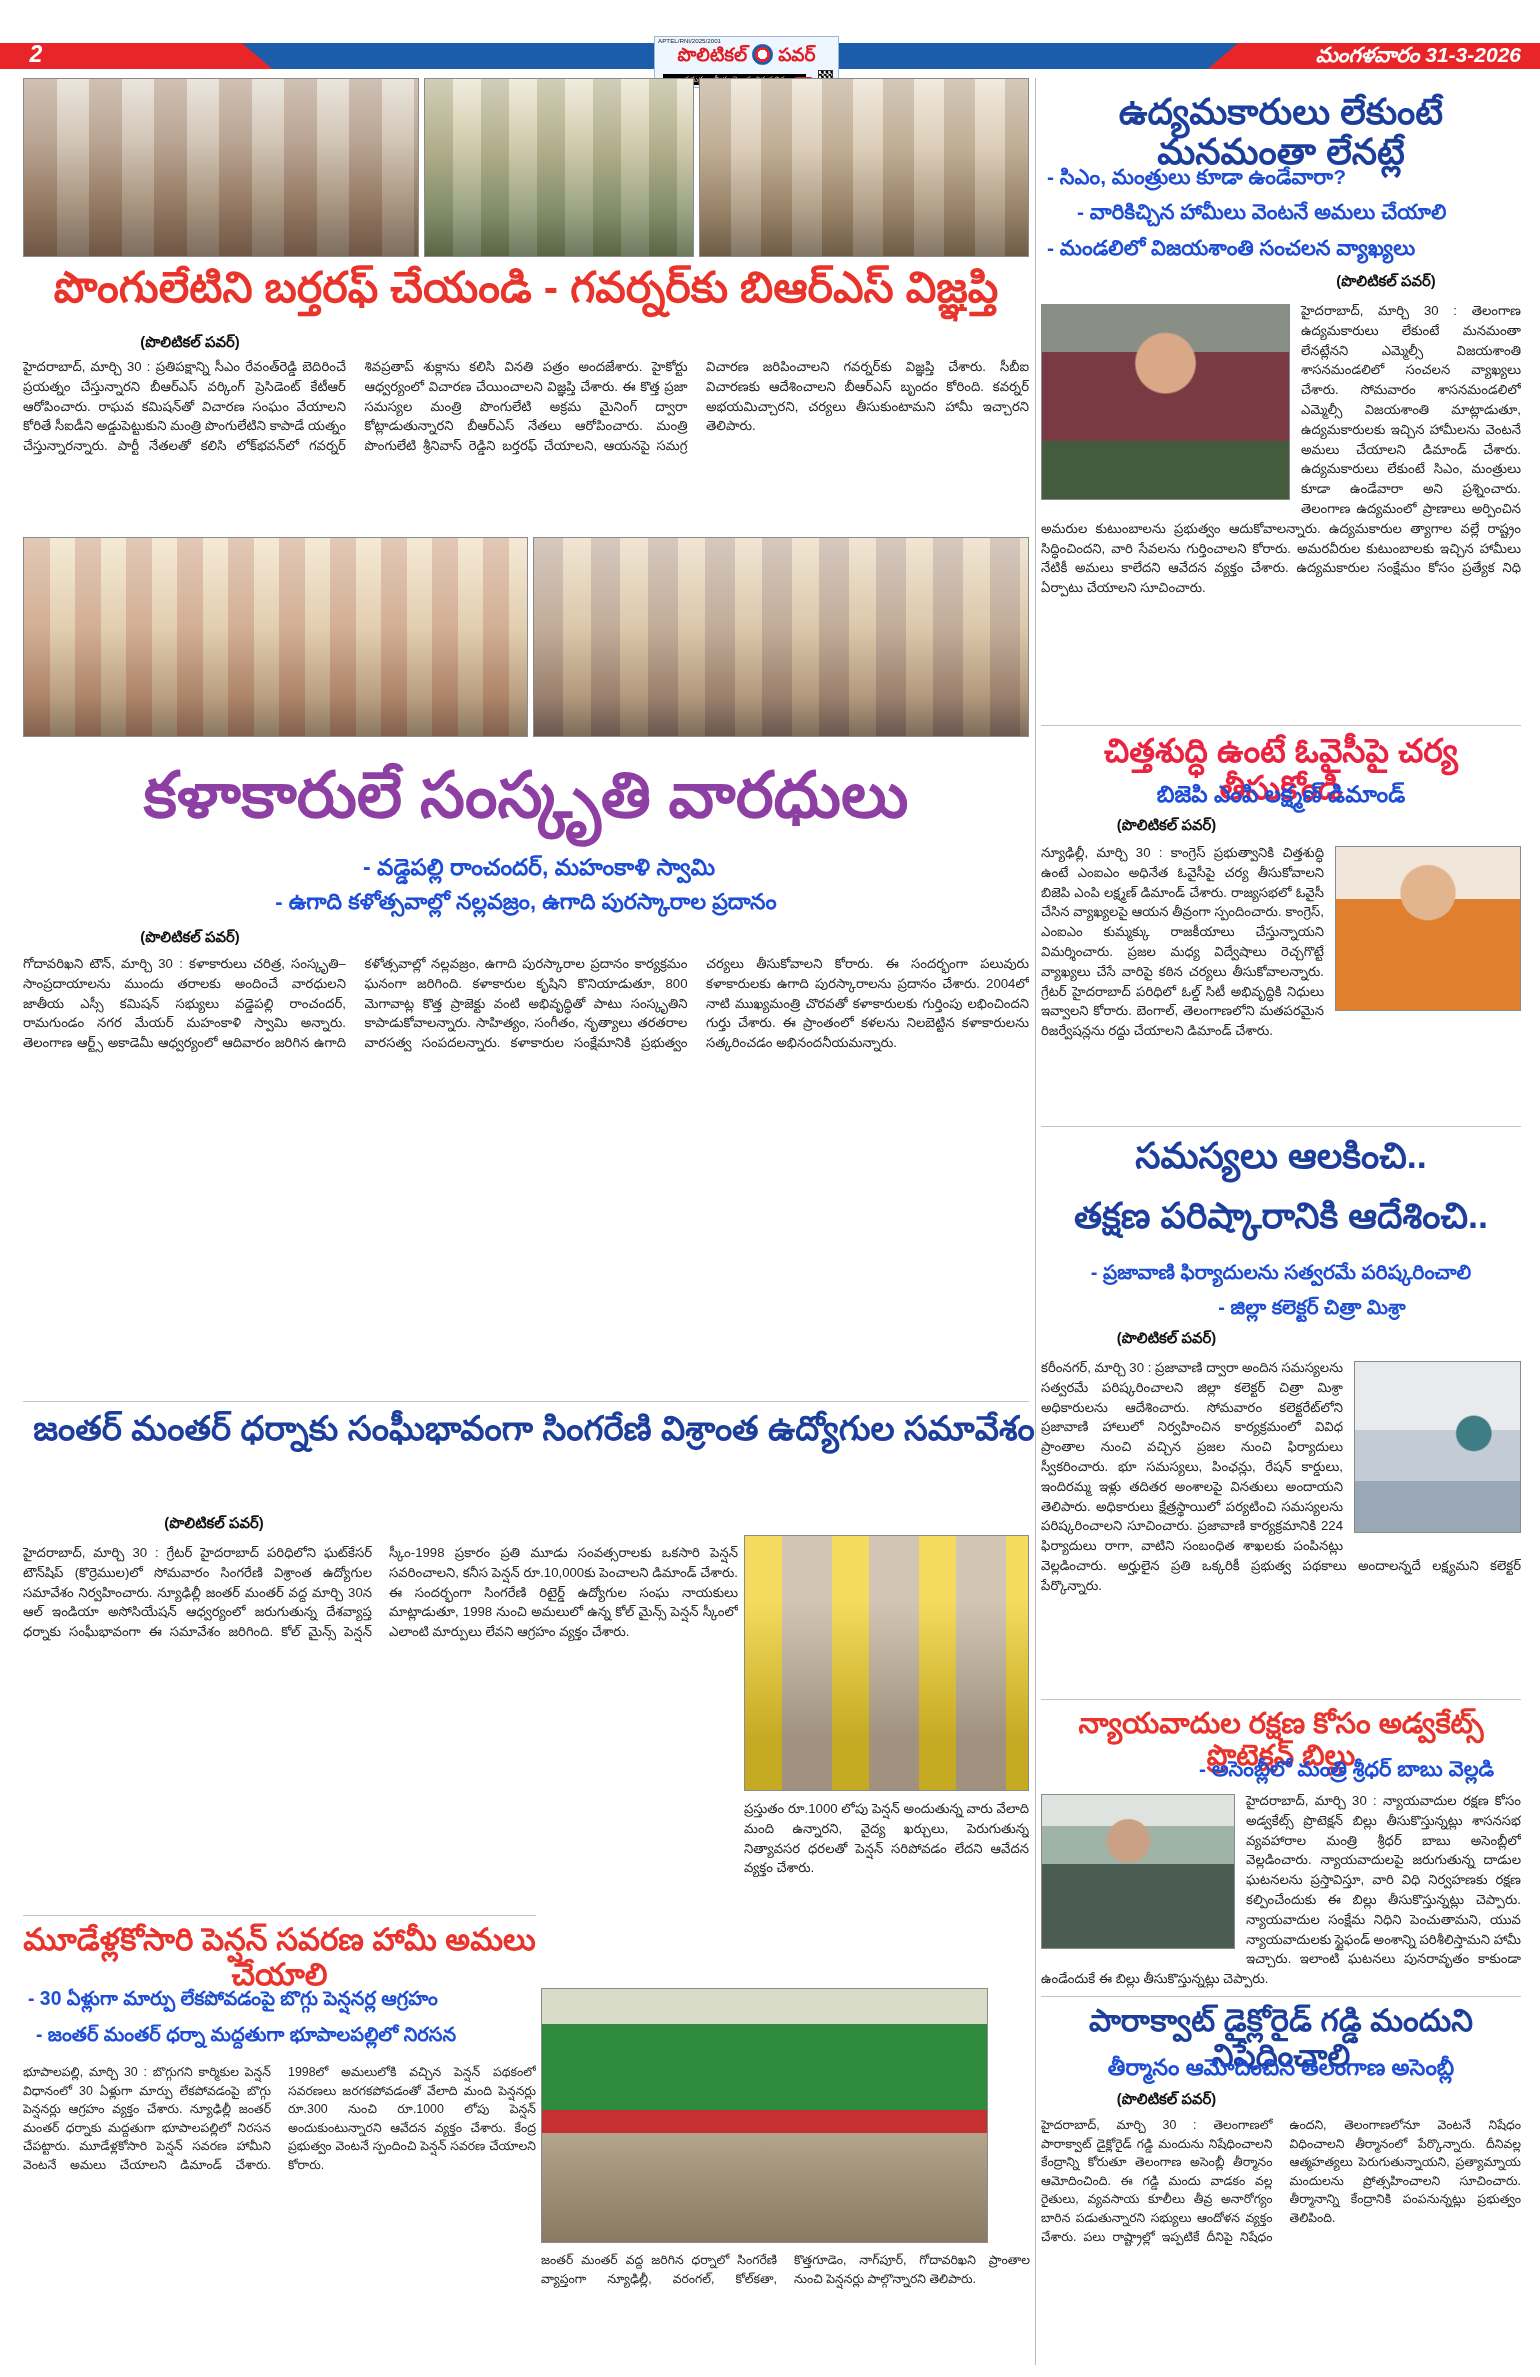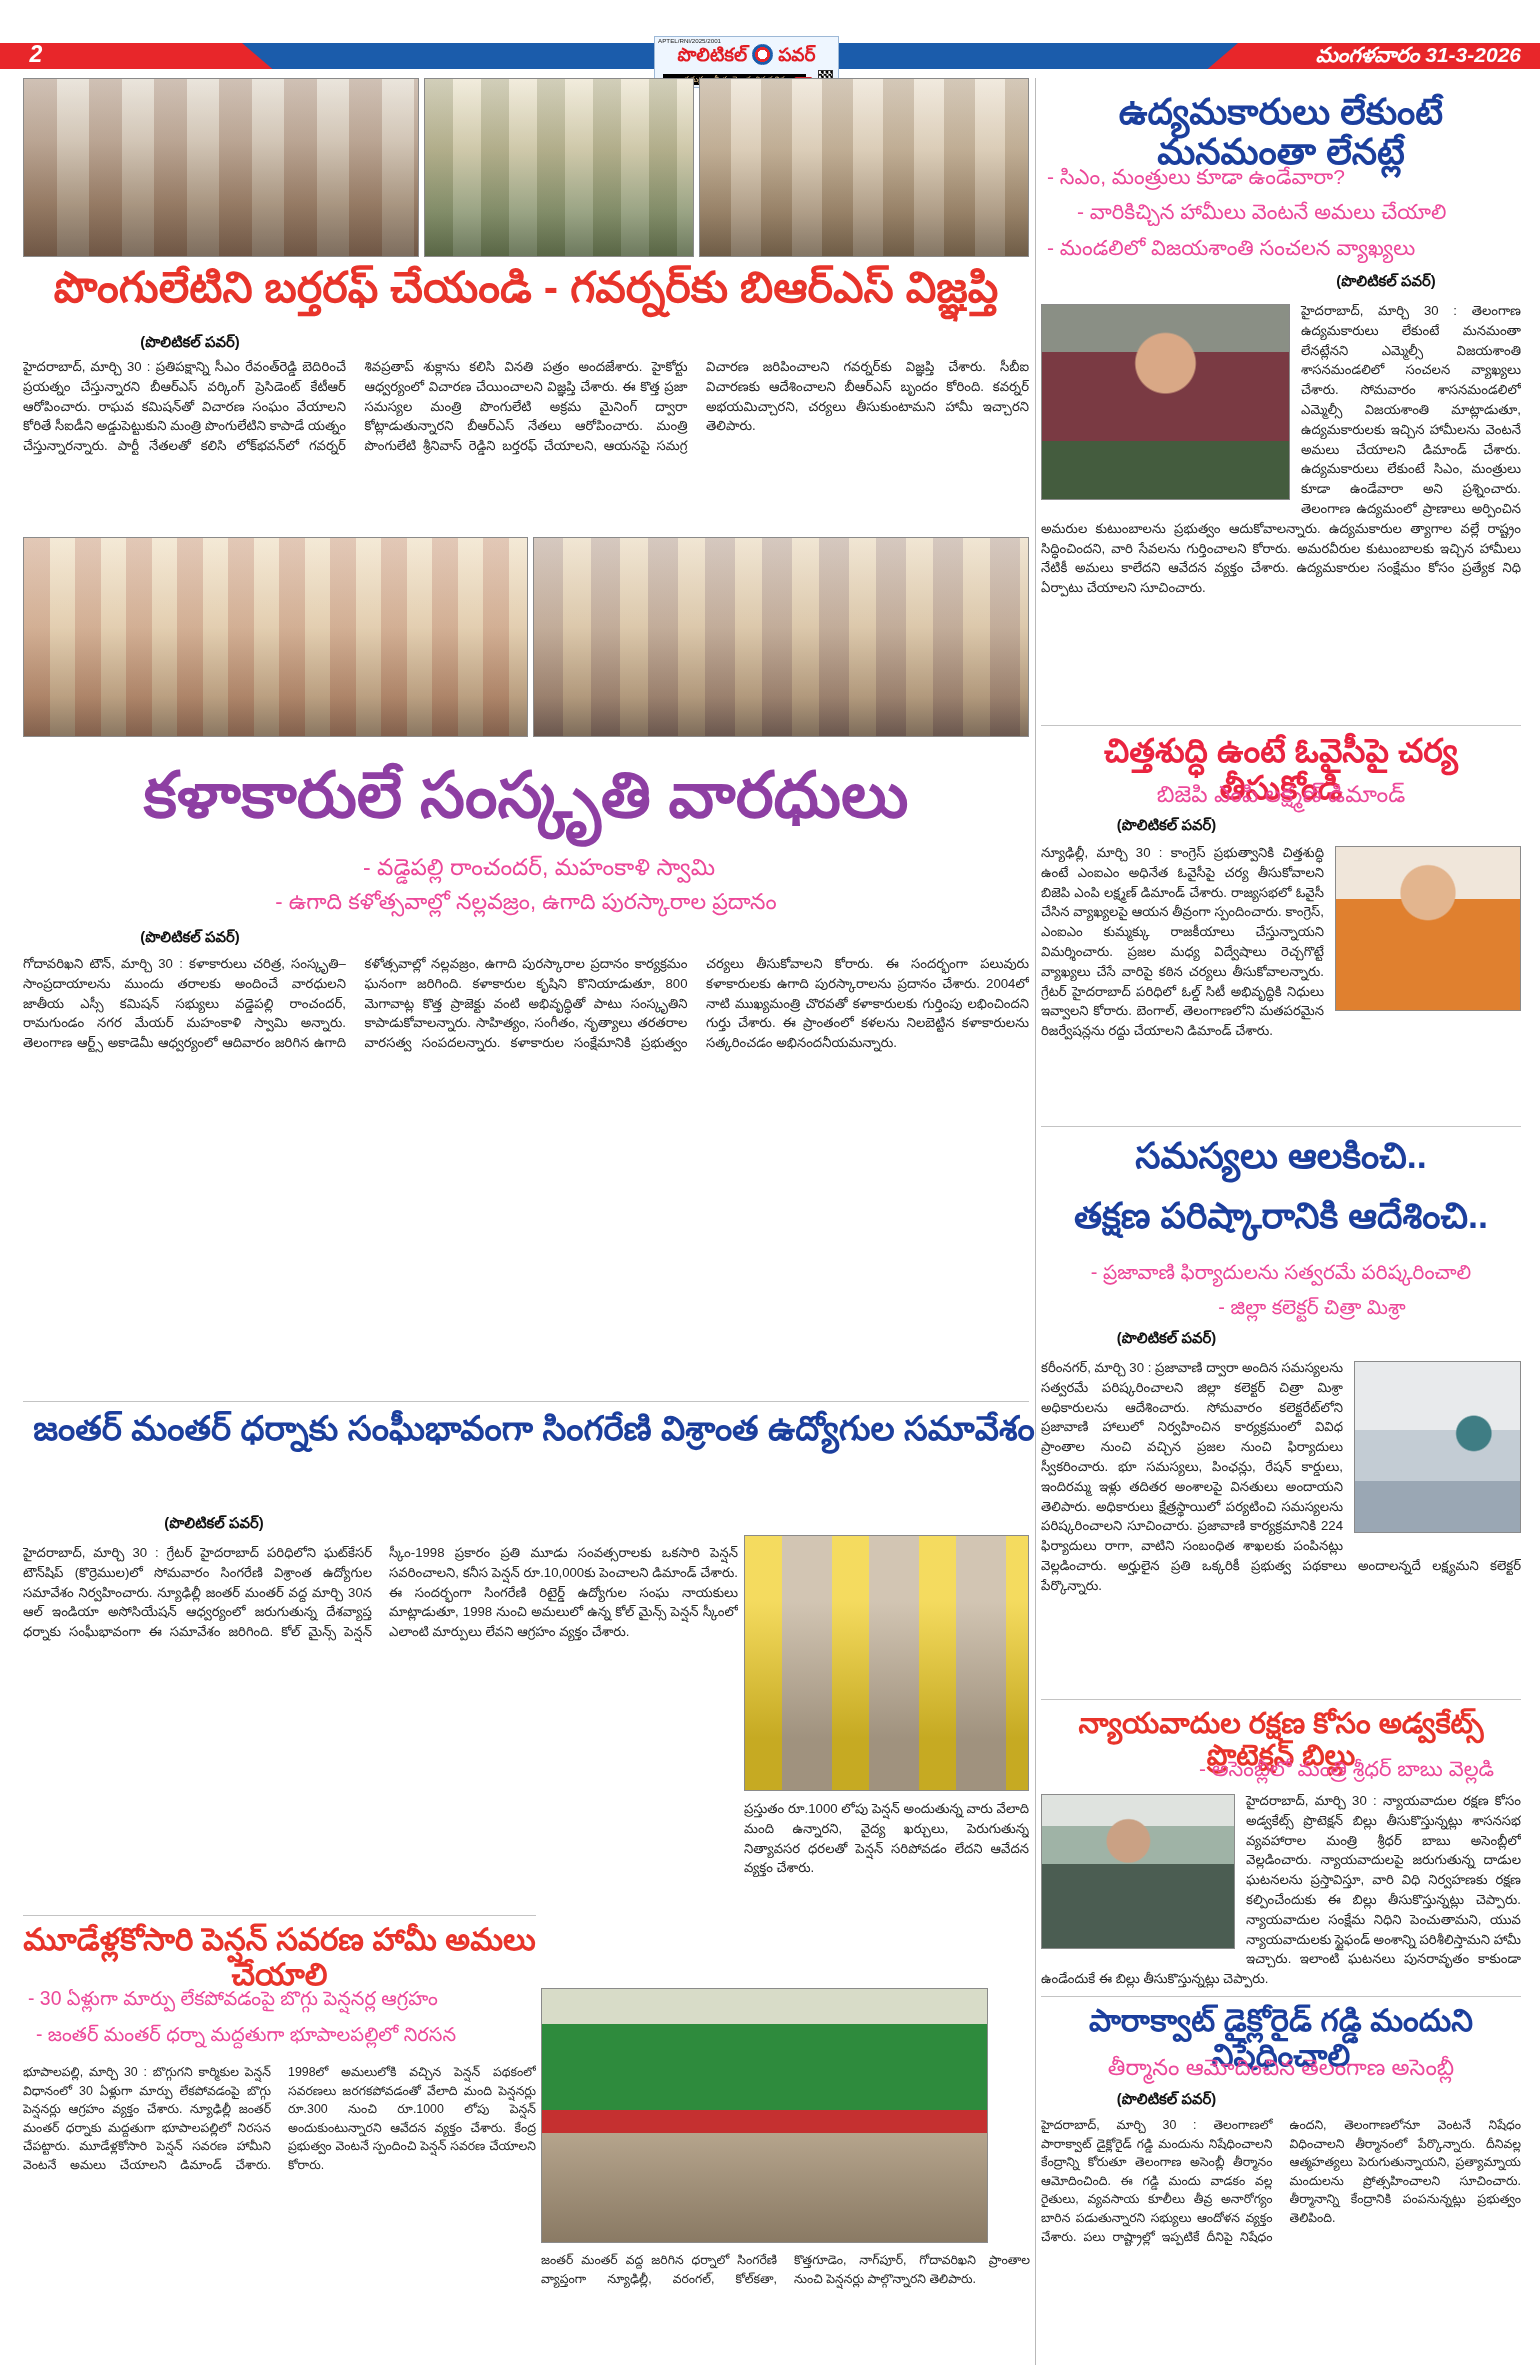--- a/index.html
+++ b/index.html
@@ -52,21 +52,21 @@
              linear-gradient(180deg,#e8eaec 0 40%,#c3ccd4 40% 70%,#9aa7b4 70% 100%);}
   .ph-sridhar{background:radial-gradient(circle at 45% 30%,#caa184 0 14%,rgba(0,0,0,0) 15%),
              linear-gradient(180deg,#dfe3df 0 20%,#9fb3a6 20% 45%,#4b5d52 45% 100%);}
 
   
   .hl{font-weight:bold;line-height:1.12;}
   .hl-red{color:#e8342b;}
   .hl-pink{color:#ea2440;}
   .hl-blue{color:#1c3f9d;}
   .hl-purple{color:#8e3fa3;}
-  .subhead{font-weight:normal;color:#ec4899;}
+  .subhead{font-weight:bold;color:#1d4ed8;}
   .credit{font-weight:bold;text-align:center;font-size:14.8px;color:#111;}
   .bodytext{font-size:13.2px;line-height:1.5;text-align:justify;color:#222;overflow:hidden;}
   .cols2{column-count:2;column-gap:17px;}
   .cols3{column-count:3;column-gap:18.6px;}
   .divider-v{background:#b9b9b9;width:0.8px;}
   .divider-h{background:#c3c3c3;height:0.8px;}
   .fl-left{float:left;margin:3.1px 11px 4.7px 0;}
   .fl-right{float:right;margin:3.1px 0 4.7px 11px;}
   .center{text-align:center;}
 </style>

